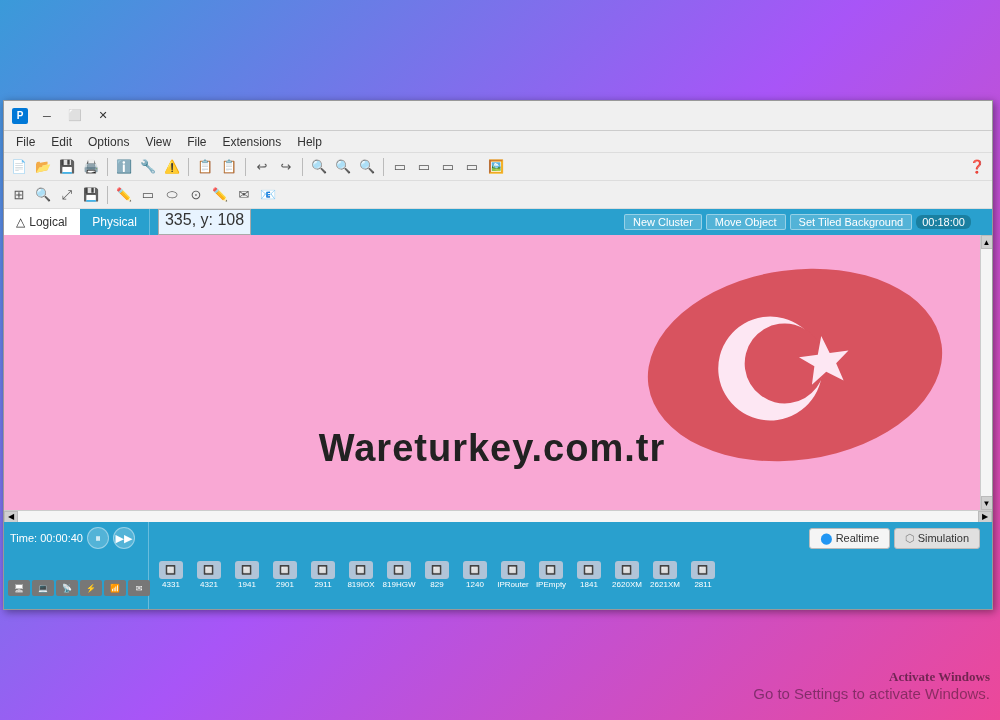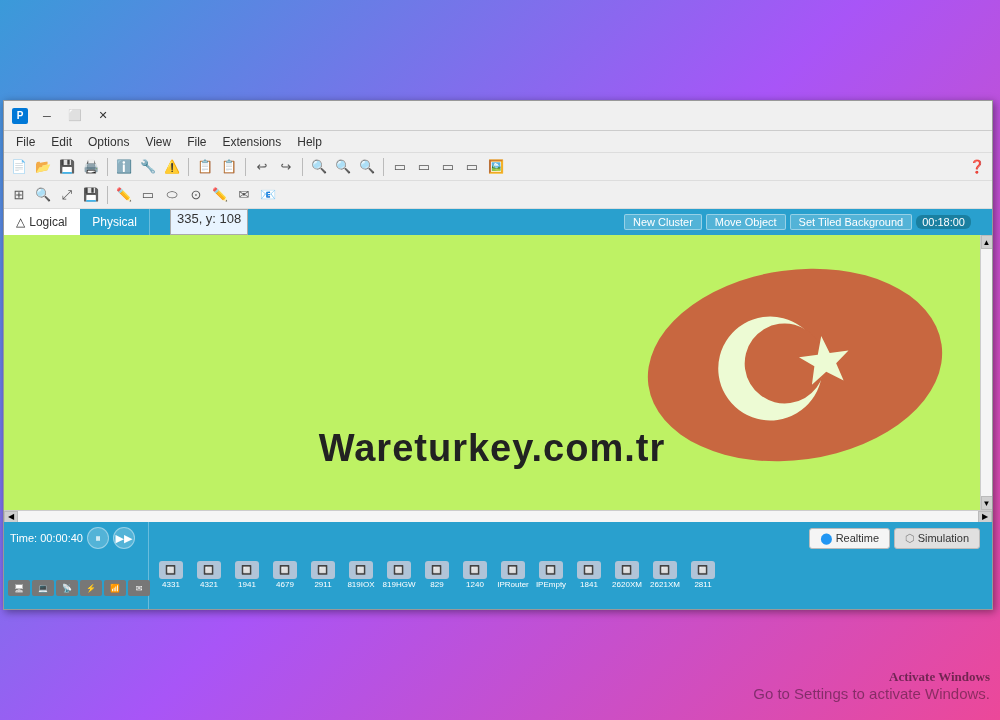--- a/index.html
+++ b/index.html
@@ -151,23 +151,23 @@
       border-right: 1px solid rgba(255,255,255,0.3);
     }
     .tab.active {
       background: white;
       color: #333;
     }
     .tab-coords {
       background: #e8f4ff;
       border: 1px solid #aaa;
       padding: 1px 6px;
-      font-size: 13px;
+      font-size: 16px;
       color: #333;
-      margin-left: 20px;
+      margin-left: 8px;
     }
     #tab-right {
       margin-left: auto;
       display: flex;
       align-items: center;
       gap: 4px;
       padding-right: 21px;
     }
     .tab-right-btn {
       background: rgba(255,255,255,0.2);
@@ -182,21 +182,21 @@
       background: #1a7fa0;
       color: white;
       padding: 1px 6px;
       font-size: 11px;
       border-radius: 6px;
     }
 
     
     #canvas-area {
       flex: 1;
-      background: #bef264;
+      background: #f9a8d4;
       position: relative;
       overflow: hidden;
     }
 
     
     #watermark {
       position: absolute;
       bottom: 40px;
       left: 50%;
       transform: translateX(-50%);
@@ -633,21 +633,21 @@
           <div class="device-icon">
             <div class="device-img" style="background:#b0c4d8;">🔲</div>
             <span class="device-label">4321</span>
           </div>
           <div class="device-icon">
             <div class="device-img" style="background:#b0c4d8;">🔲</div>
             <span class="device-label">1941</span>
           </div>
           <div class="device-icon">
             <div class="device-img" style="background:#b0c4d8;">🔲</div>
-            <span class="device-label">4679</span>
+            <span class="device-label">2901</span>
           </div>
           <div class="device-icon">
             <div class="device-img" style="background:#b0c4d8;">🔲</div>
             <span class="device-label">2911</span>
           </div>
           <div class="device-icon">
             <div class="device-img" style="background:#b0c4d8;">🔲</div>
             <span class="device-label">819IOX</span>
           </div>
           <div class="device-icon">

